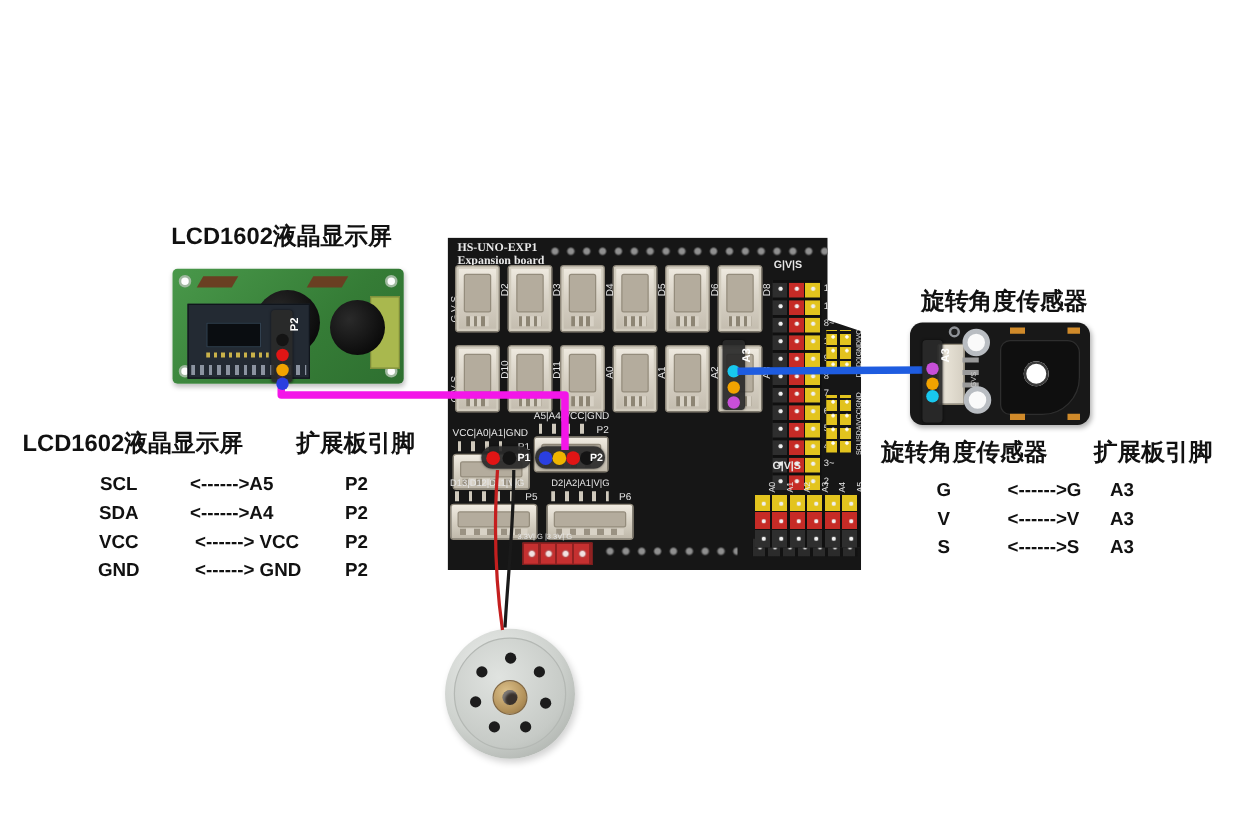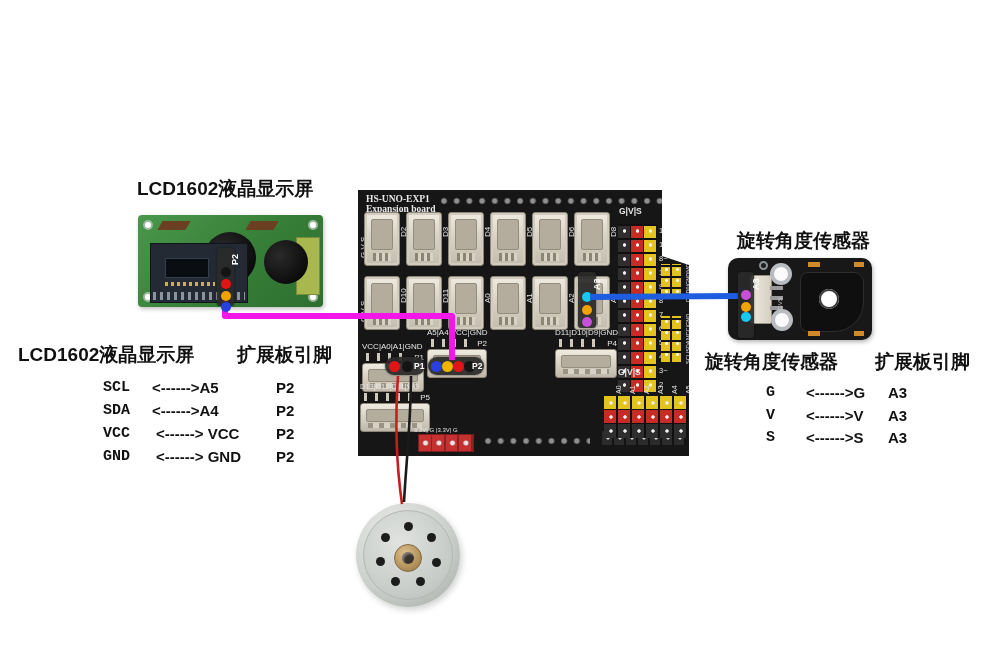--- a/index.html
+++ b/index.html
@@ -3,21 +3,21 @@
 <meta charset="utf-8">
 <style>
   html,body{margin:0;padding:0;background:#fff;}
   #canvas{position:relative;width:1000px;height:667px;background:#ffffff;overflow:hidden;
           font-family:"Liberation Sans",sans-serif;color:#111;}
   .abs{position:absolute;}
   .t-title{width:1000px;text-align:center;font-weight:bold;font-size:40px;letter-spacing:1px;color:#000;}
   .t-label{font-weight:bold;font-size:19px;color:#111;white-space:nowrap;}
   .t-head{font-weight:bold;font-size:19px;color:#111;white-space:nowrap;}
   .t-cell{font-weight:bold;font-size:15px;color:#111;white-space:nowrap;}
-  .right{text-align:right;font-family:Liberation Mono, monospace;}
+  .right{text-align:center;}
   
   #board{left:358px;top:190px;width:331px;height:266px;background:#161616;
          clip-path:polygon(0 0,304px 0,304px 66px,331px 75px,331px 266px,0 266px);}
   .silk{color:#e9e9e9;font-family:"Liberation Serif",serif;font-weight:bold;font-size:9.5px;line-height:10px;white-space:nowrap;}
   .blabel{color:#e6e6e6;font-size:8px;line-height:9px;white-space:nowrap;}
   .blabel.sm{font-size:7.5px;}
   .vrot{transform:rotate(-90deg);transform-origin:0 0;display:inline-block;white-space:nowrap;}
   .jst-v{position:absolute;width:34px;height:52px;background:linear-gradient(180deg,#f0ebe1,#d9d3c7 45%,#c3bcae);
          border:1px solid #8f887a;border-radius:3px;box-shadow:inset 0 0 0 2px #d2ccbe;}
   .jst-v::before{content:"";position:absolute;left:6px;right:6px;top:6px;bottom:15px;background:#b4ac9d;
@@ -157,44 +157,44 @@
       <span class="abs blabel" style="right:0;top:11px;">P1</span>
       <div class="stubs" style="left:4px;top:11px;width:40px;"></div>
       <div class="jst-h" style="left:0;top:21px;width:60px;"></div>
     </div>
     <div class="abs" style="left:69px;top:138px;width:60px;height:52px;">
       <span class="abs blabel" style="left:0;top:0;">A5|A4|VCC|GND</span>
       <span class="abs blabel" style="right:0;top:11px;">P2</span>
       <div class="stubs" style="left:4px;top:11px;width:38px;"></div>
       <div class="jst-h" style="left:0;top:21px;width:58px;"></div>
     </div>
-    <div class="abs" style="left:197px;top:138px;width:62px;height:52px;">
-      <span class="abs blabel" style="left:0;top:0;">D11|D10|D9|GND</span>
-      <span class="abs blabel" style="right:0;top:11px;">P4</span>
-      <div class="stubs" style="left:4px;top:11px;width:40px;"></div>
-      <div class="jst-h" style="left:0;top:21px;width:60px;"></div>
-    </div>
 
     <div class="ovl" style="left:27px;top:167px;width:40px;height:18px;border-radius:9px;">
       <span class="dot" style="left: 4px; top: 3.5px; width: 11px; height: 11px; background: rgb(225, 21, 21);"></span>
       <span class="dot" style="left: 17px; top: 3.5px; width: 11px; height: 11px; background: rgb(20, 20, 20);"></span>
       <span class="tag" style="left:29px;top:4px;font-size:8.5px;">P1</span>
     </div>
     <div class="ovl" style="left:70px;top:167px;width:56px;height:18px;border-radius:9px;">
       <span class="dot" style="left: 3px; top: 3.5px; width: 11px; height: 11px; background: rgb(42, 63, 224);"></span>
       <span class="dot" style="left: 14px; top: 3.5px; width: 11px; height: 11px; background: rgb(238, 180, 0);"></span>
       <span class="dot" style="left: 25px; top: 3.5px; width: 11px; height: 11px; background: rgb(225, 21, 21);"></span>
       <span class="dot" style="left: 36px; top: 3.5px; width: 11px; height: 11px; background: rgb(20, 20, 20);"></span>
       <span class="tag" style="left:44px;top:4px;font-size:8.5px;">P2</span>
     </div>
 
     <div class="abs" style="left:2px;top:192px;width:70px;height:50px;">
       <span class="abs blabel sm" style="left:0;top:0;">D13|D12|D11|V|G</span>
       <span class="abs blabel" style="right:0;top:11px;">P5</span>
       <div class="stubs" style="left:4px;top:11px;width:48px;"></div>
+      <div class="jst-h" style="left:0;top:21px;width:68px;"></div>
+    </div>
+    <div class="abs" style="left:79px;top:192px;width:68px;height:50px;">
+      <span class="abs blabel sm" style="left:4px;top:0;">D2|A2|A1|V|G</span>
+      <span class="abs blabel" style="right:0;top:11px;">P6</span>
+      <div class="stubs" style="left:4px;top:11px;width:46px;"></div>
       <div class="jst-h" style="left:0;top:21px;width:68px;"></div>
     </div>
 
     <span class="abs blabel" style="left:56px;top:236px;font-size:6px;">3.3V| G |3.3V| G</span>
     <div class="abs tblock" style="left:60px;top:244px;width:54px;height:16px;"></div>
     <div class="abs pads" style="left:124px;top:246px;width:108px;height:10px;"></div>
     <div class="abs pingrid-k" style="left:244px;top:241px;width:84px;height:14px;"></div>
 
     <span class="abs blabel" style="left:261px;top:17px;font-size:8.5px;font-weight:bold;">G|V|S</span>
     <div class="abs pingrid-d" style="left:260px;top:34px;width:39px;height:168px;"></div>

